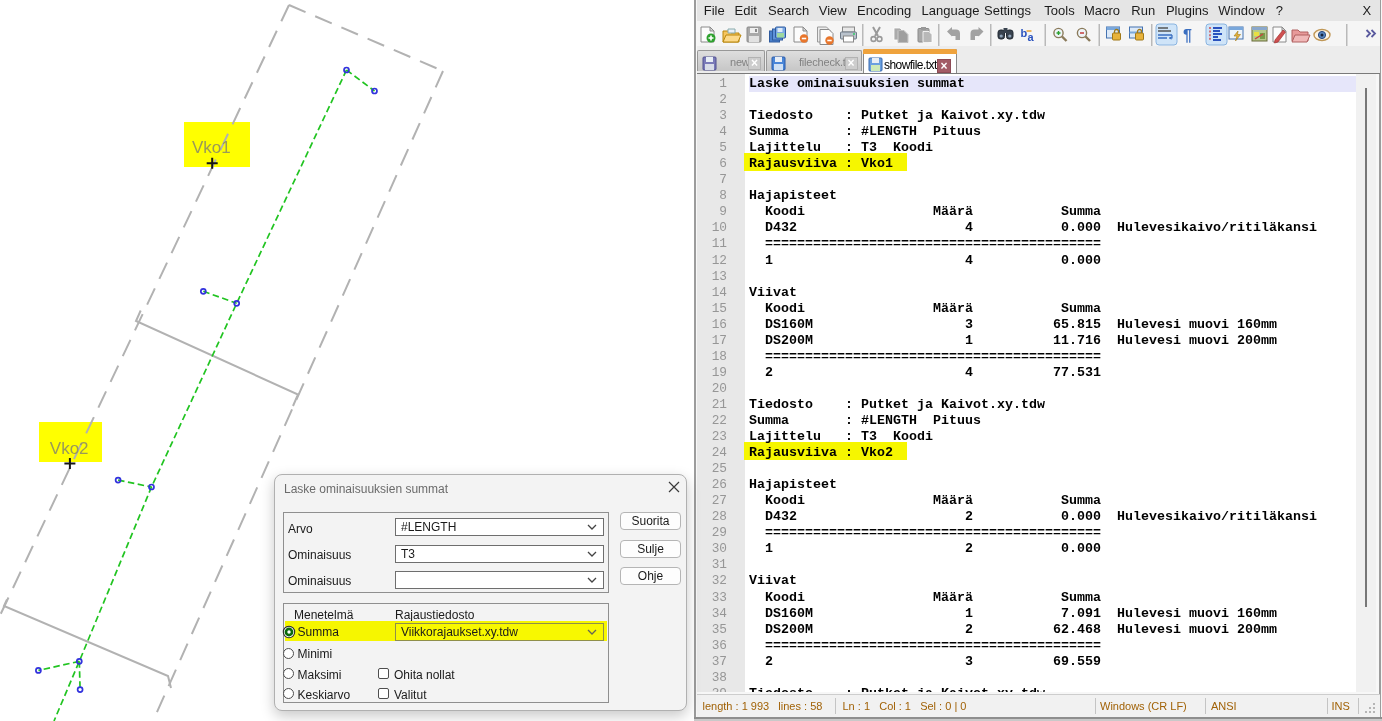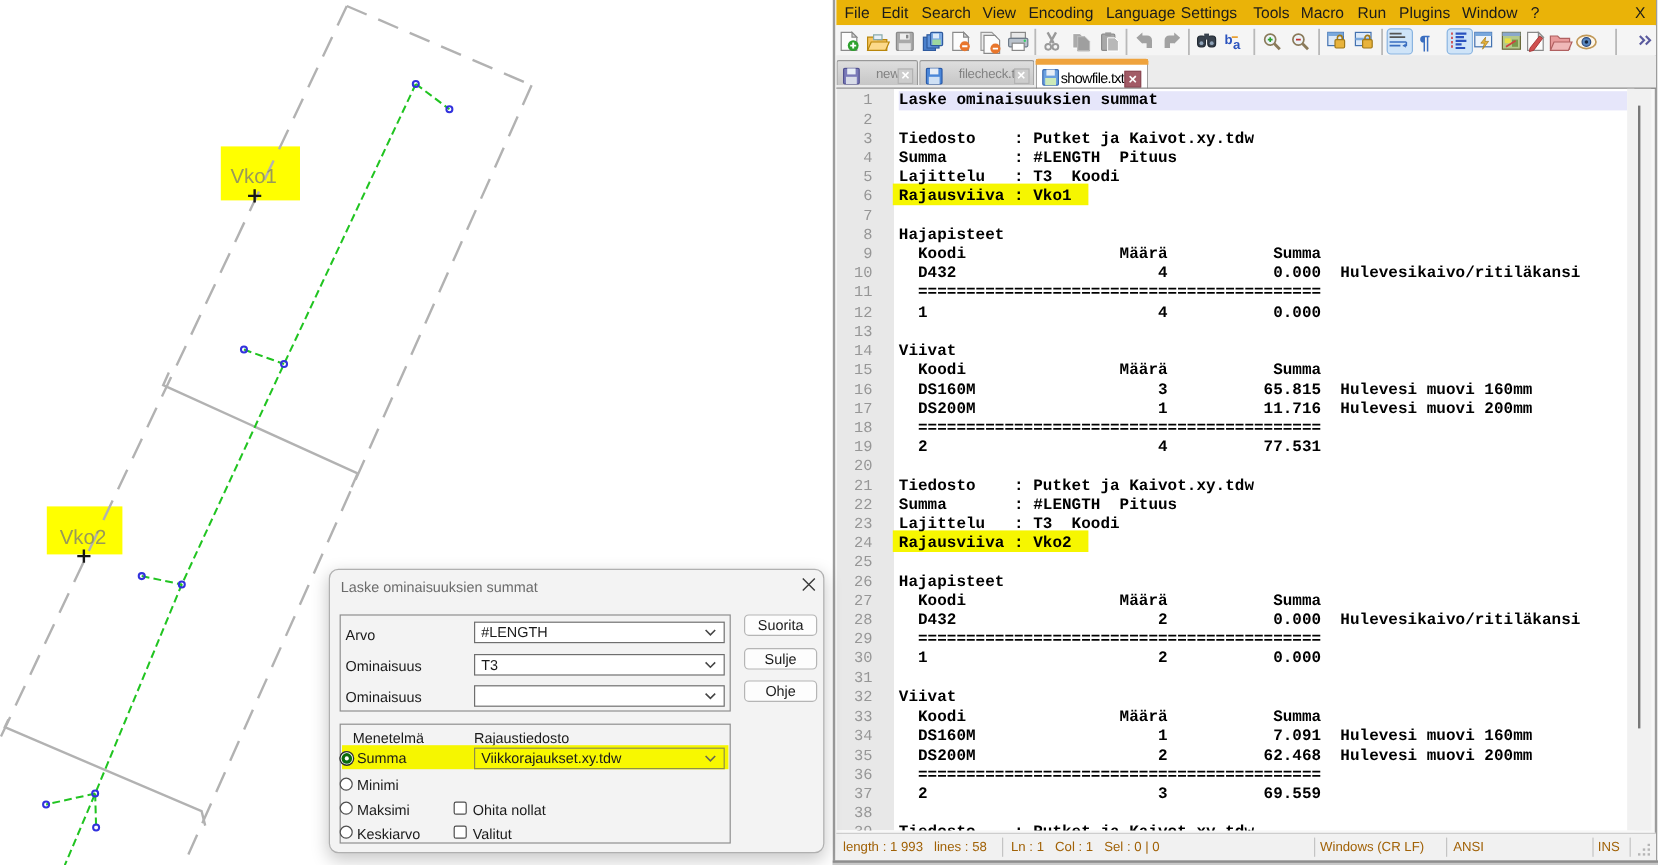--- a/index.html
+++ b/index.html
@@ -492,21 +492,21 @@
  font-size:12px;line-height:16px;padding-left:5px;white-space:nowrap}
 .combo .chev{position:absolute;right:6px;top:4px}
 .btn{position:absolute;left:345px;width:61px;height:18px;background:#fdfdfd;border:1px solid #b5b5b5;
  border-radius:4px;font-size:12px;text-align:center;line-height:16px}
 .radio{position:absolute;width:11px;height:11px;border:1px solid #4e4e4e;border-radius:50%;background:#fff}
 .chk{position:absolute;width:11px;height:11px;border:1px solid #4e4e4e;border-radius:2px;background:#fff}
 
 #npp{position:absolute;left:694px;top:0;width:688px;height:721px;background:#f7f7f7}
 #npp .wl{position:absolute;left:0;top:0;width:2px;height:721px;background:#9c9c9c}
 #npp .wr{position:absolute;right:1px;top:0;width:2px;height:721px;background:#9c9c9c}
-#menubar{position:absolute;left:3px;top:0;width:683px;height:21px;background:#eab308}
+#menubar{position:absolute;left:3px;top:0;width:683px;height:21px;background:#e5e5e5}
 .mi{position:absolute;top:3px;font-size:13px;color:#1b1b1b}
 #toolbar{position:absolute;left:3px;top:21px;width:683px;height:25px;background:#f5f5f5}
 #tabbar{position:absolute;left:3px;top:46px;width:683px;height:28px;background:#ececec}
 .tab{position:absolute;top:4px;height:21px;background:linear-gradient(#dedede,#c6c6c6);
  border:1px solid #989898;border-bottom:none;border-radius:2px 2px 0 0;color:#828282;font-size:11px}
 .tab.active{top:3px;height:26px;background:#fff;color:#000;border-color:#8a8a8a}
 .tab .ttx{position:absolute;left:32px;top:5px;white-space:nowrap;letter-spacing:-0.2px}
 .tab.active .ttx{top:8px;left:20px;font-size:12px;letter-spacing:-0.55px}
 .tab .cls{position:absolute;width:13px;height:13px;top:6px;right:3px;background:#cdcdcd;border:1px solid #b2b2b2;
  color:#fff;font-size:12px;font-weight:bold;text-align:center;line-height:11.5px}

